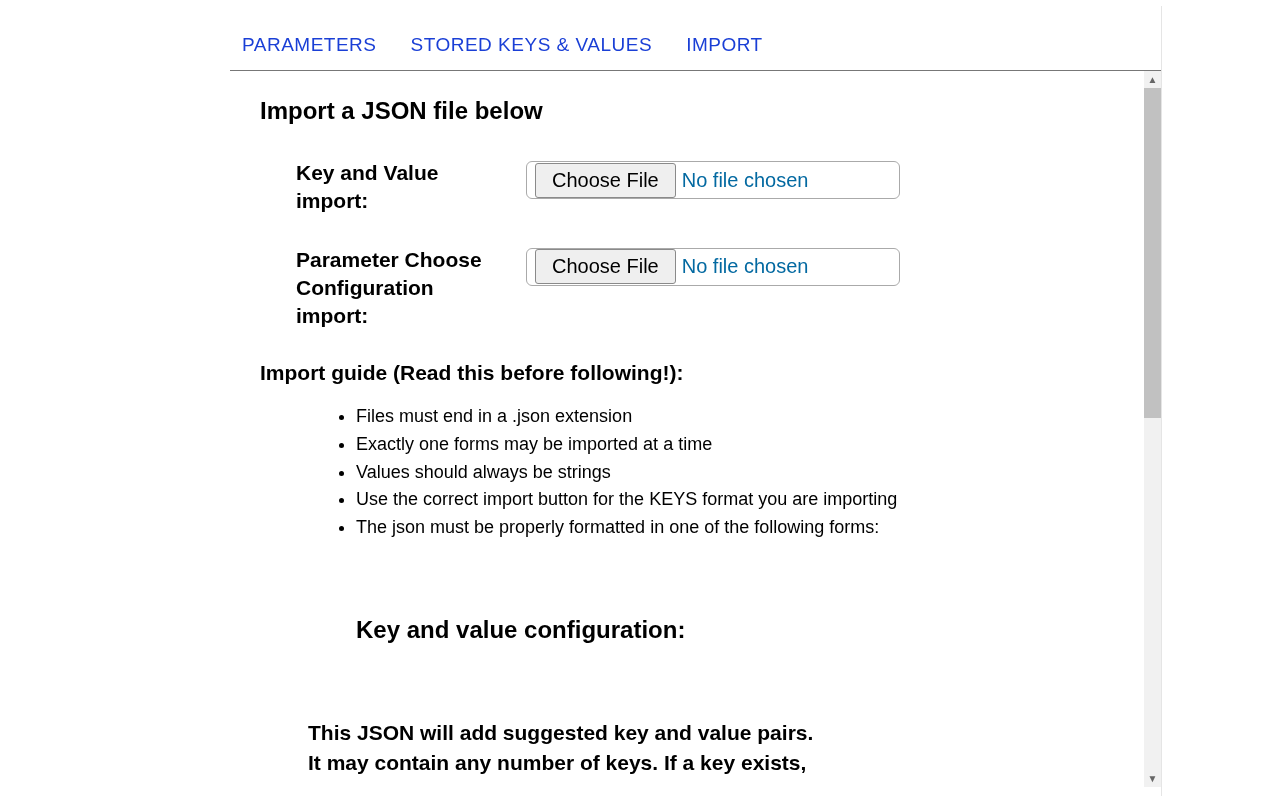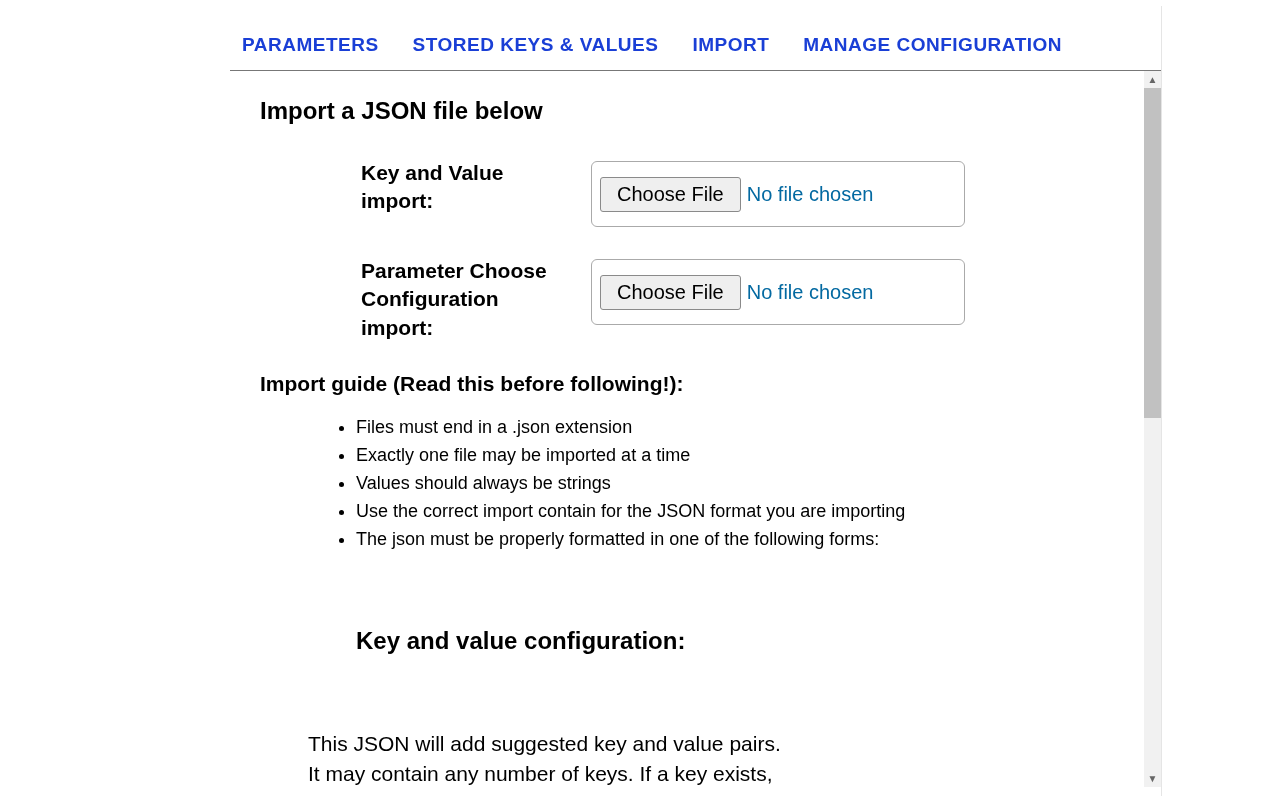--- a/index.html
+++ b/index.html
@@ -23,21 +23,21 @@
     .tabs {
       display: flex;
       gap: 34px;
       padding: 28px 12px 14px 12px;
       border-bottom: 1px solid #777;
       font-size: 19px;
       font-weight: 400;
       letter-spacing: 0.5px;
       color: #1a3fd6;
     }
-    .tabs .tab { cursor: pointer; white-space: nowrap; font-weight: bold; }
+    .tabs .tab { cursor: pointer; white-space: nowrap; }
     .scroll-area {
       position: relative;
       height: 716px;
       overflow: hidden;
     }
     .content {
       position: absolute;
       left: 0; top: 12px;
       width: 800px;
       padding: 14px 0 20px 30px;
@@ -45,32 +45,31 @@
     .heading1 {
       font-size: 24px;
       font-weight: 700;
       margin-bottom: 34px;
     }
     .form-row {
       display: flex;
       align-items: flex-start;
       margin-bottom: 30px;
       padding-left: 36px;
-      justify-content: center;
     }
     .form-label {
       width: 230px;
       font-size: 21px;
       font-weight: 700;
       line-height: 1.35;
       padding-right: 20px;
     }
     .file-box {
       width: 374px;
-      height: 66px;
+      height: 38px;
       border: 1px solid #aaa;
       border-radius: 6px;
       display: flex;
       align-items: center;
       padding: 0 8px;
       margin-top: 2px;
       font-size: 20px;
     }
     .choose-btn {
       background: #efefef;
@@ -96,21 +95,21 @@
       font-size: 18px;
       line-height: 1.55;
     }
     .sub-heading {
       font-size: 24px;
       font-weight: 700;
       margin: 74px 0 0 96px;
     }
     .desc {
       font-size: 21px;
-      font-weight: 400;
+      font-weight: 700;
       line-height: 1.4;
       margin: 74px 0 0 48px;
       max-width: 640px;
     }
     
     .scrollbar-track {
       position: absolute;
       right: 0; top: 0;
       width: 17px;
       height: 716px;
@@ -140,21 +139,20 @@
   </style>
 </head>
 <body>
 
 <div class="outer">
 
   <div class="tabs">
     <span class="tab">PARAMETERS</span>
     <span class="tab">STORED KEYS &amp; VALUES</span>
     <span class="tab">IMPORT</span>
-    <span class="tab">MANAGE CONFIGURATION</span>
   </div>
 
   <div class="scroll-area">
 
     <div class="content">
 
       <div class="heading1">Import a JSON file below</div>
 
       <div class="form-row">
         <div class="form-label">Key and Value import:</div>
@@ -169,23 +167,23 @@
         <div class="file-box">
           <button class="choose-btn">Choose File</button>
           <span class="file-status">No file chosen</span>
         </div>
       </div>
 
       <div class="guide-heading">Import guide (Read this before following!):</div>
 
       <ul class="guide">
         <li>Files must end in a .json extension</li>
-        <li>Exactly one file may be imported at a time</li>
+        <li>Exactly one forms may be imported at a time</li>
         <li>Values should always be strings</li>
-        <li>Use the correct import contain for the JSON format you are importing</li>
+        <li>Use the correct import button for the KEYS format you are importing</li>
         <li>The json must be properly formatted in one of the following forms:</li>
       </ul>
 
       <div class="sub-heading">Key and value configuration:</div>
 
       <div class="desc">
         <span>This JSON will add suggested key and value pairs.</span><br>
         <span>It may contain any number of keys. If a key exists,</span>
       </div>
 

